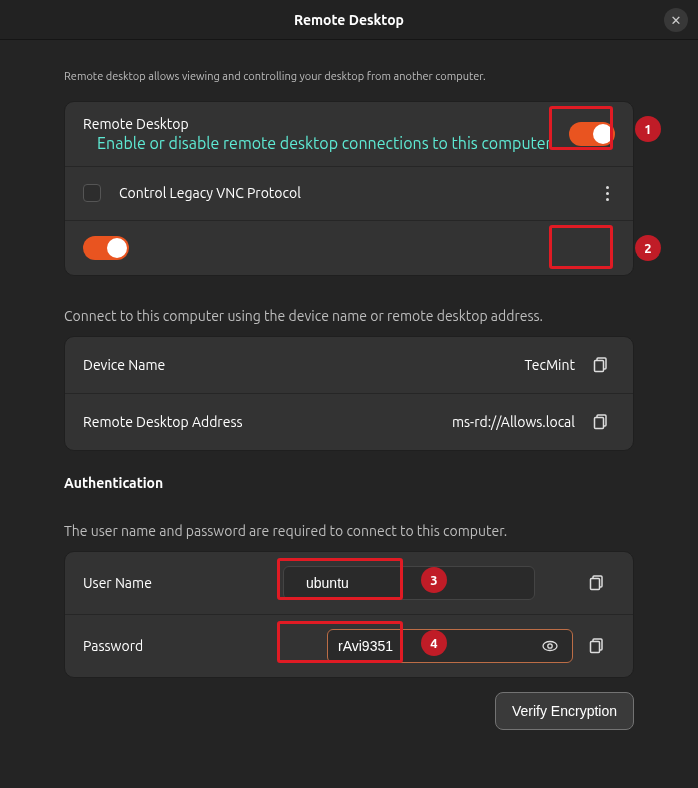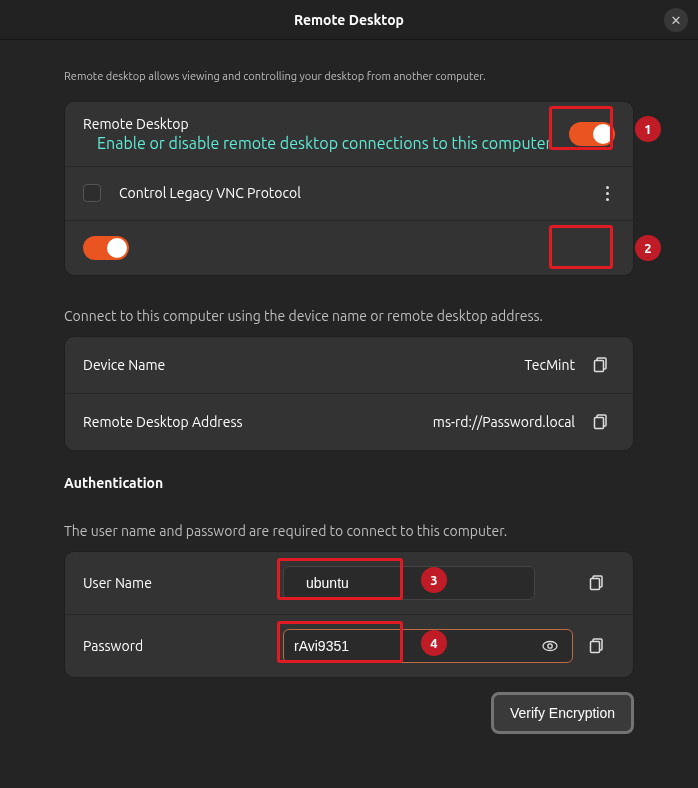--- a/index.html
+++ b/index.html
@@ -172,20 +172,21 @@
   }
   .pw-wrap {
     flex: 1;
     display: flex;
     align-items: center;
     background: #2a2a2a;
     border: 1px solid #bc6d46;
     border-radius: 6px;
     height: 34px;
     padding-right: 10px;
+    margin-left: 44px;
   }
   .pw-input {
     flex: 1;
     background: transparent;
     border: none;
     color: #fff;
     padding: 8px 10px;
     font-size: 14px;
     outline: none;
   }
@@ -199,21 +200,21 @@
     color: #ddd;
   }
   .eye-btn svg { width: 16px; height: 16px; }
   .verify {
     display: flex;
     justify-content: flex-end;
     margin-top: 14px;
   }
   .verify-btn {
     background: #3a3a3a;
-    border: 3px solid #737373;
+    border: 1px solid #737373;
     color: #fff;
     border-radius: 8px;
     padding: 10px 16px;
     font-size: 14px;
     cursor: pointer;
   }
   
   .hl {
     position: absolute;
     border: 3px solid #e01b24;
@@ -289,21 +290,21 @@
       <div class="row-value">TecMint</div>
       <div class="copy-icon">
         <svg viewBox="0 0 16 16">
             <rect x="4" y="1" width="9" height="11" rx="1" fill="none" stroke="#ddd" stroke-width="1.5"></rect>
             <rect x="1.5" y="3.5" width="9" height="11" rx="1" fill="#333" stroke="#ddd" stroke-width="1.5"></rect>
           </svg>
       </div>
     </div>
     <div class="row">
       <div class="row-label">Remote Desktop Address</div>
-      <div class="row-value">ms-rd://Password.local</div>
+      <div class="row-value">ms-rd://Allows.local</div>
       <div class="copy-icon">
         <svg viewBox="0 0 16 16">
             <rect x="4" y="1" width="9" height="11" rx="1" fill="none" stroke="#ddd" stroke-width="1.5"></rect>
             <rect x="1.5" y="3.5" width="9" height="11" rx="1" fill="#333" stroke="#ddd" stroke-width="1.5"></rect>
           </svg>
       </div>
     </div>
   </div>
 
   <div class="section-title">Authentication</div>

